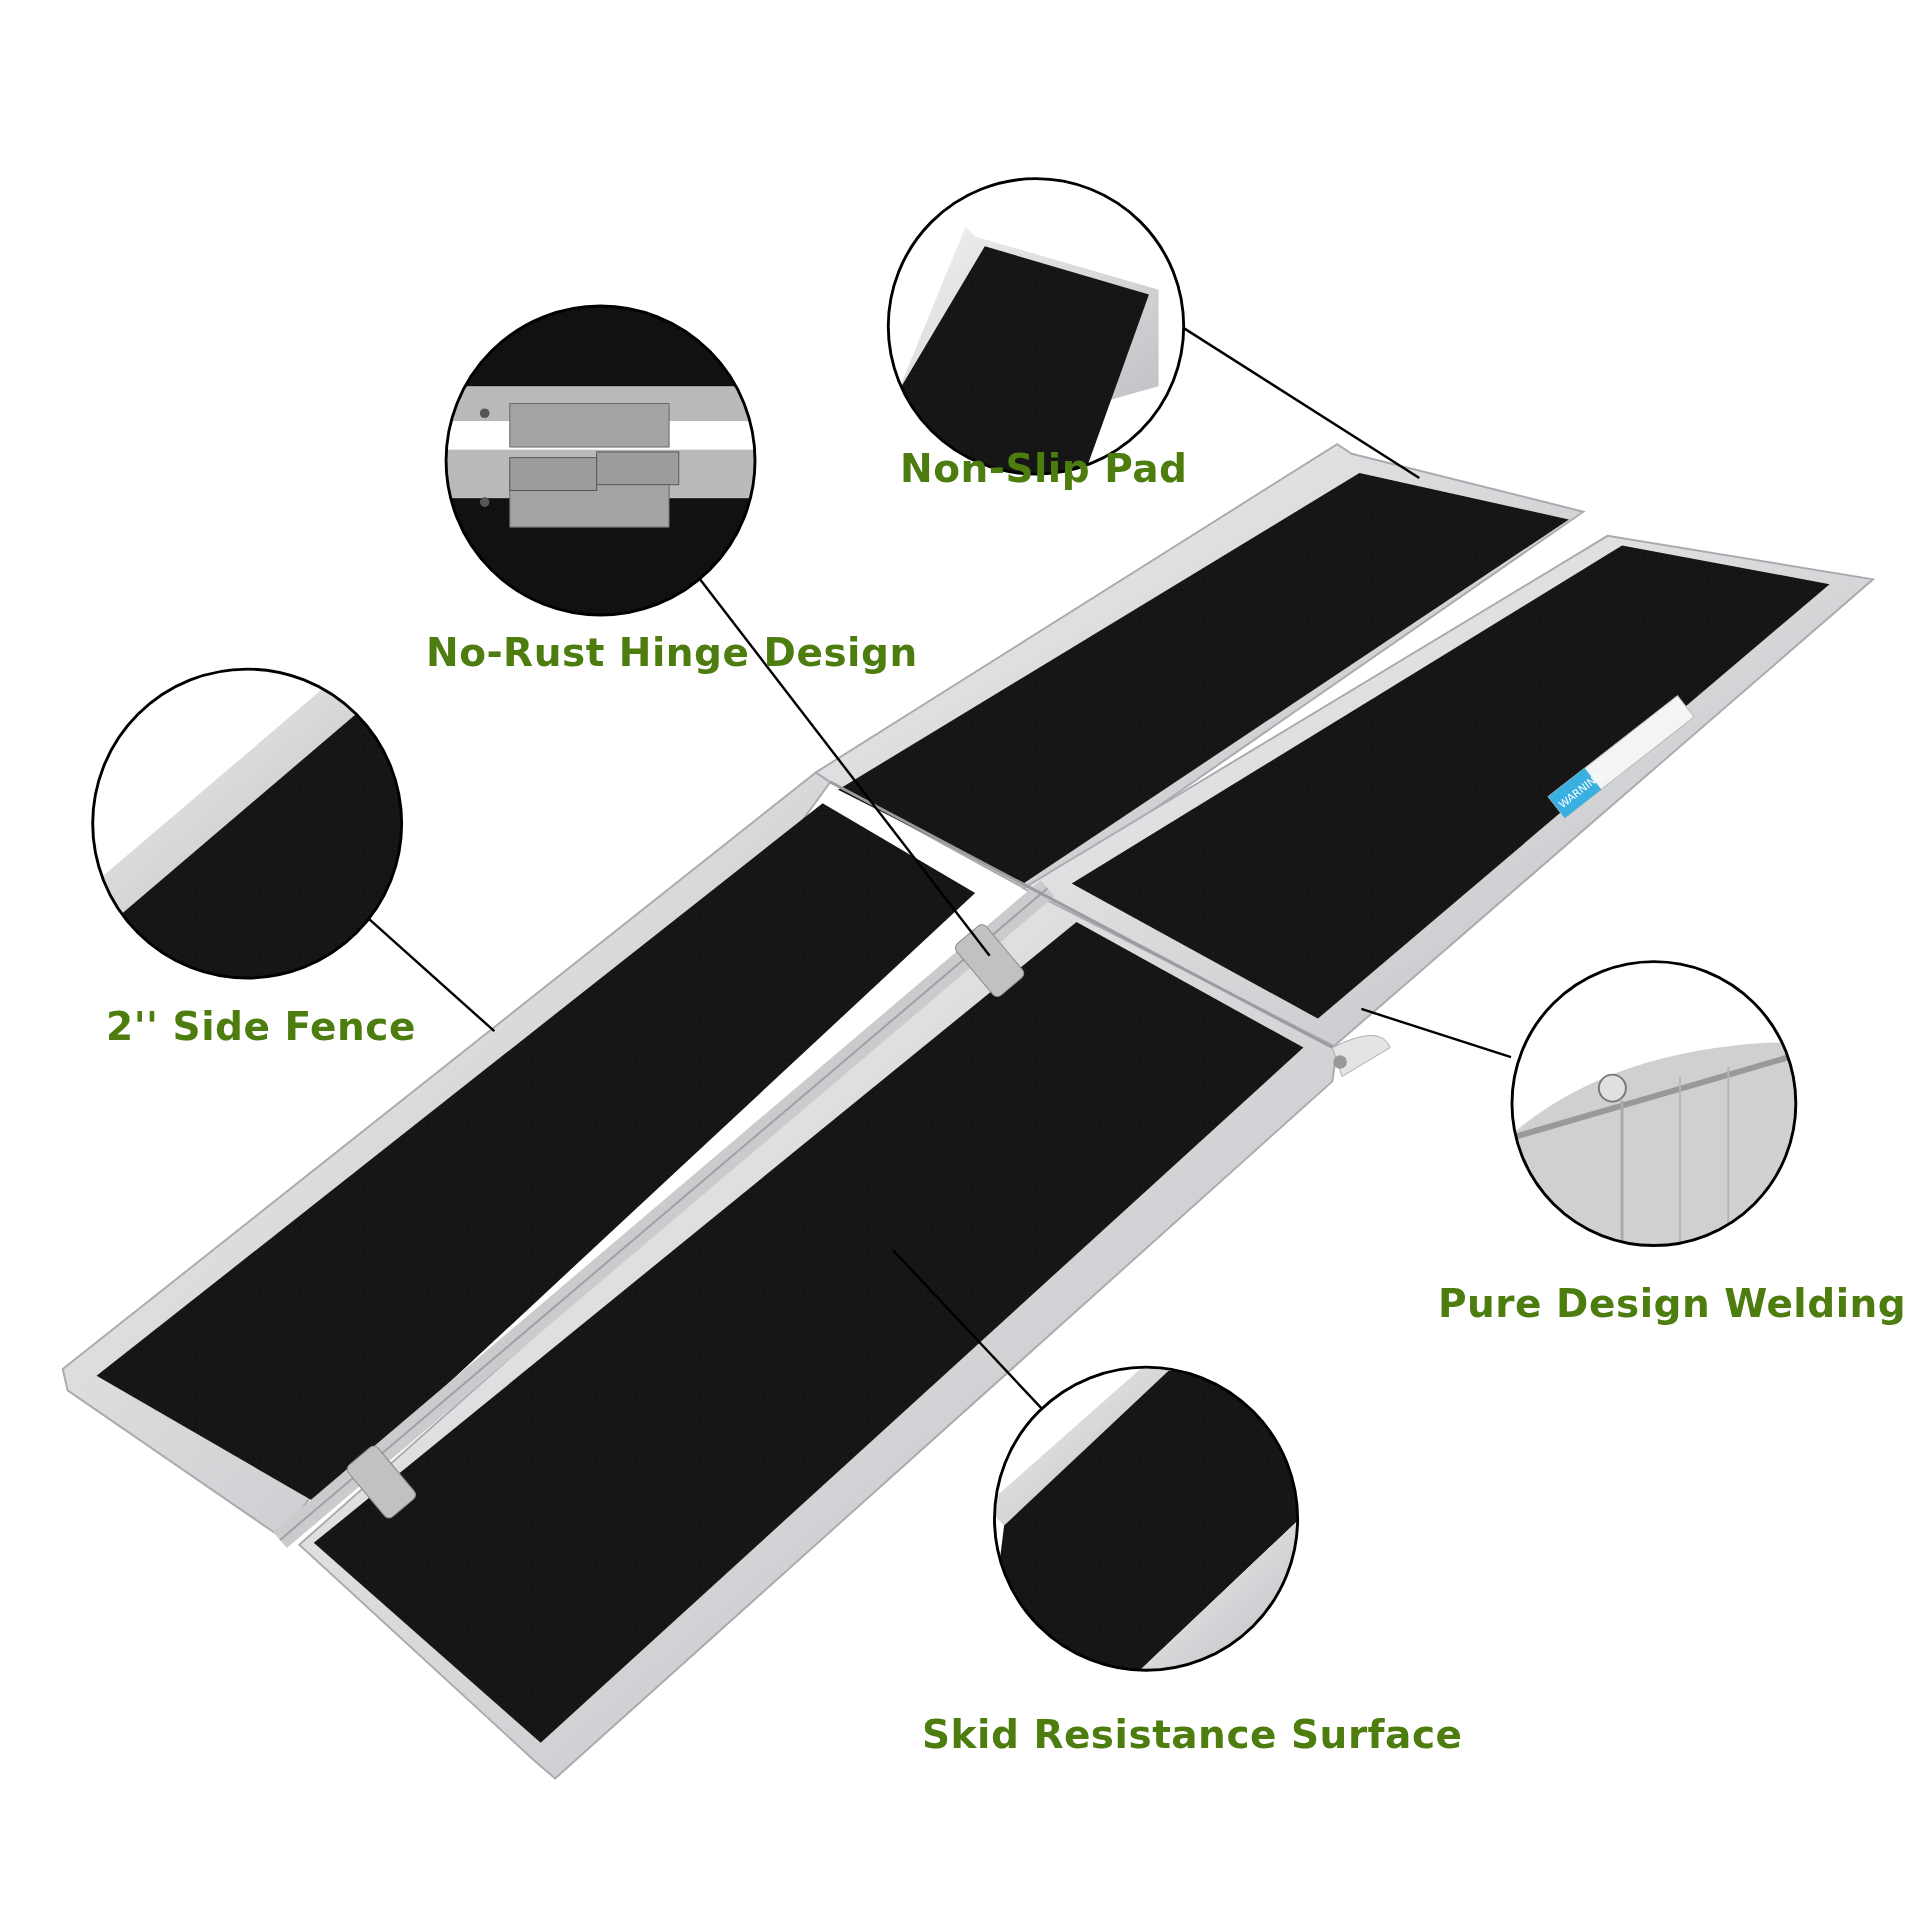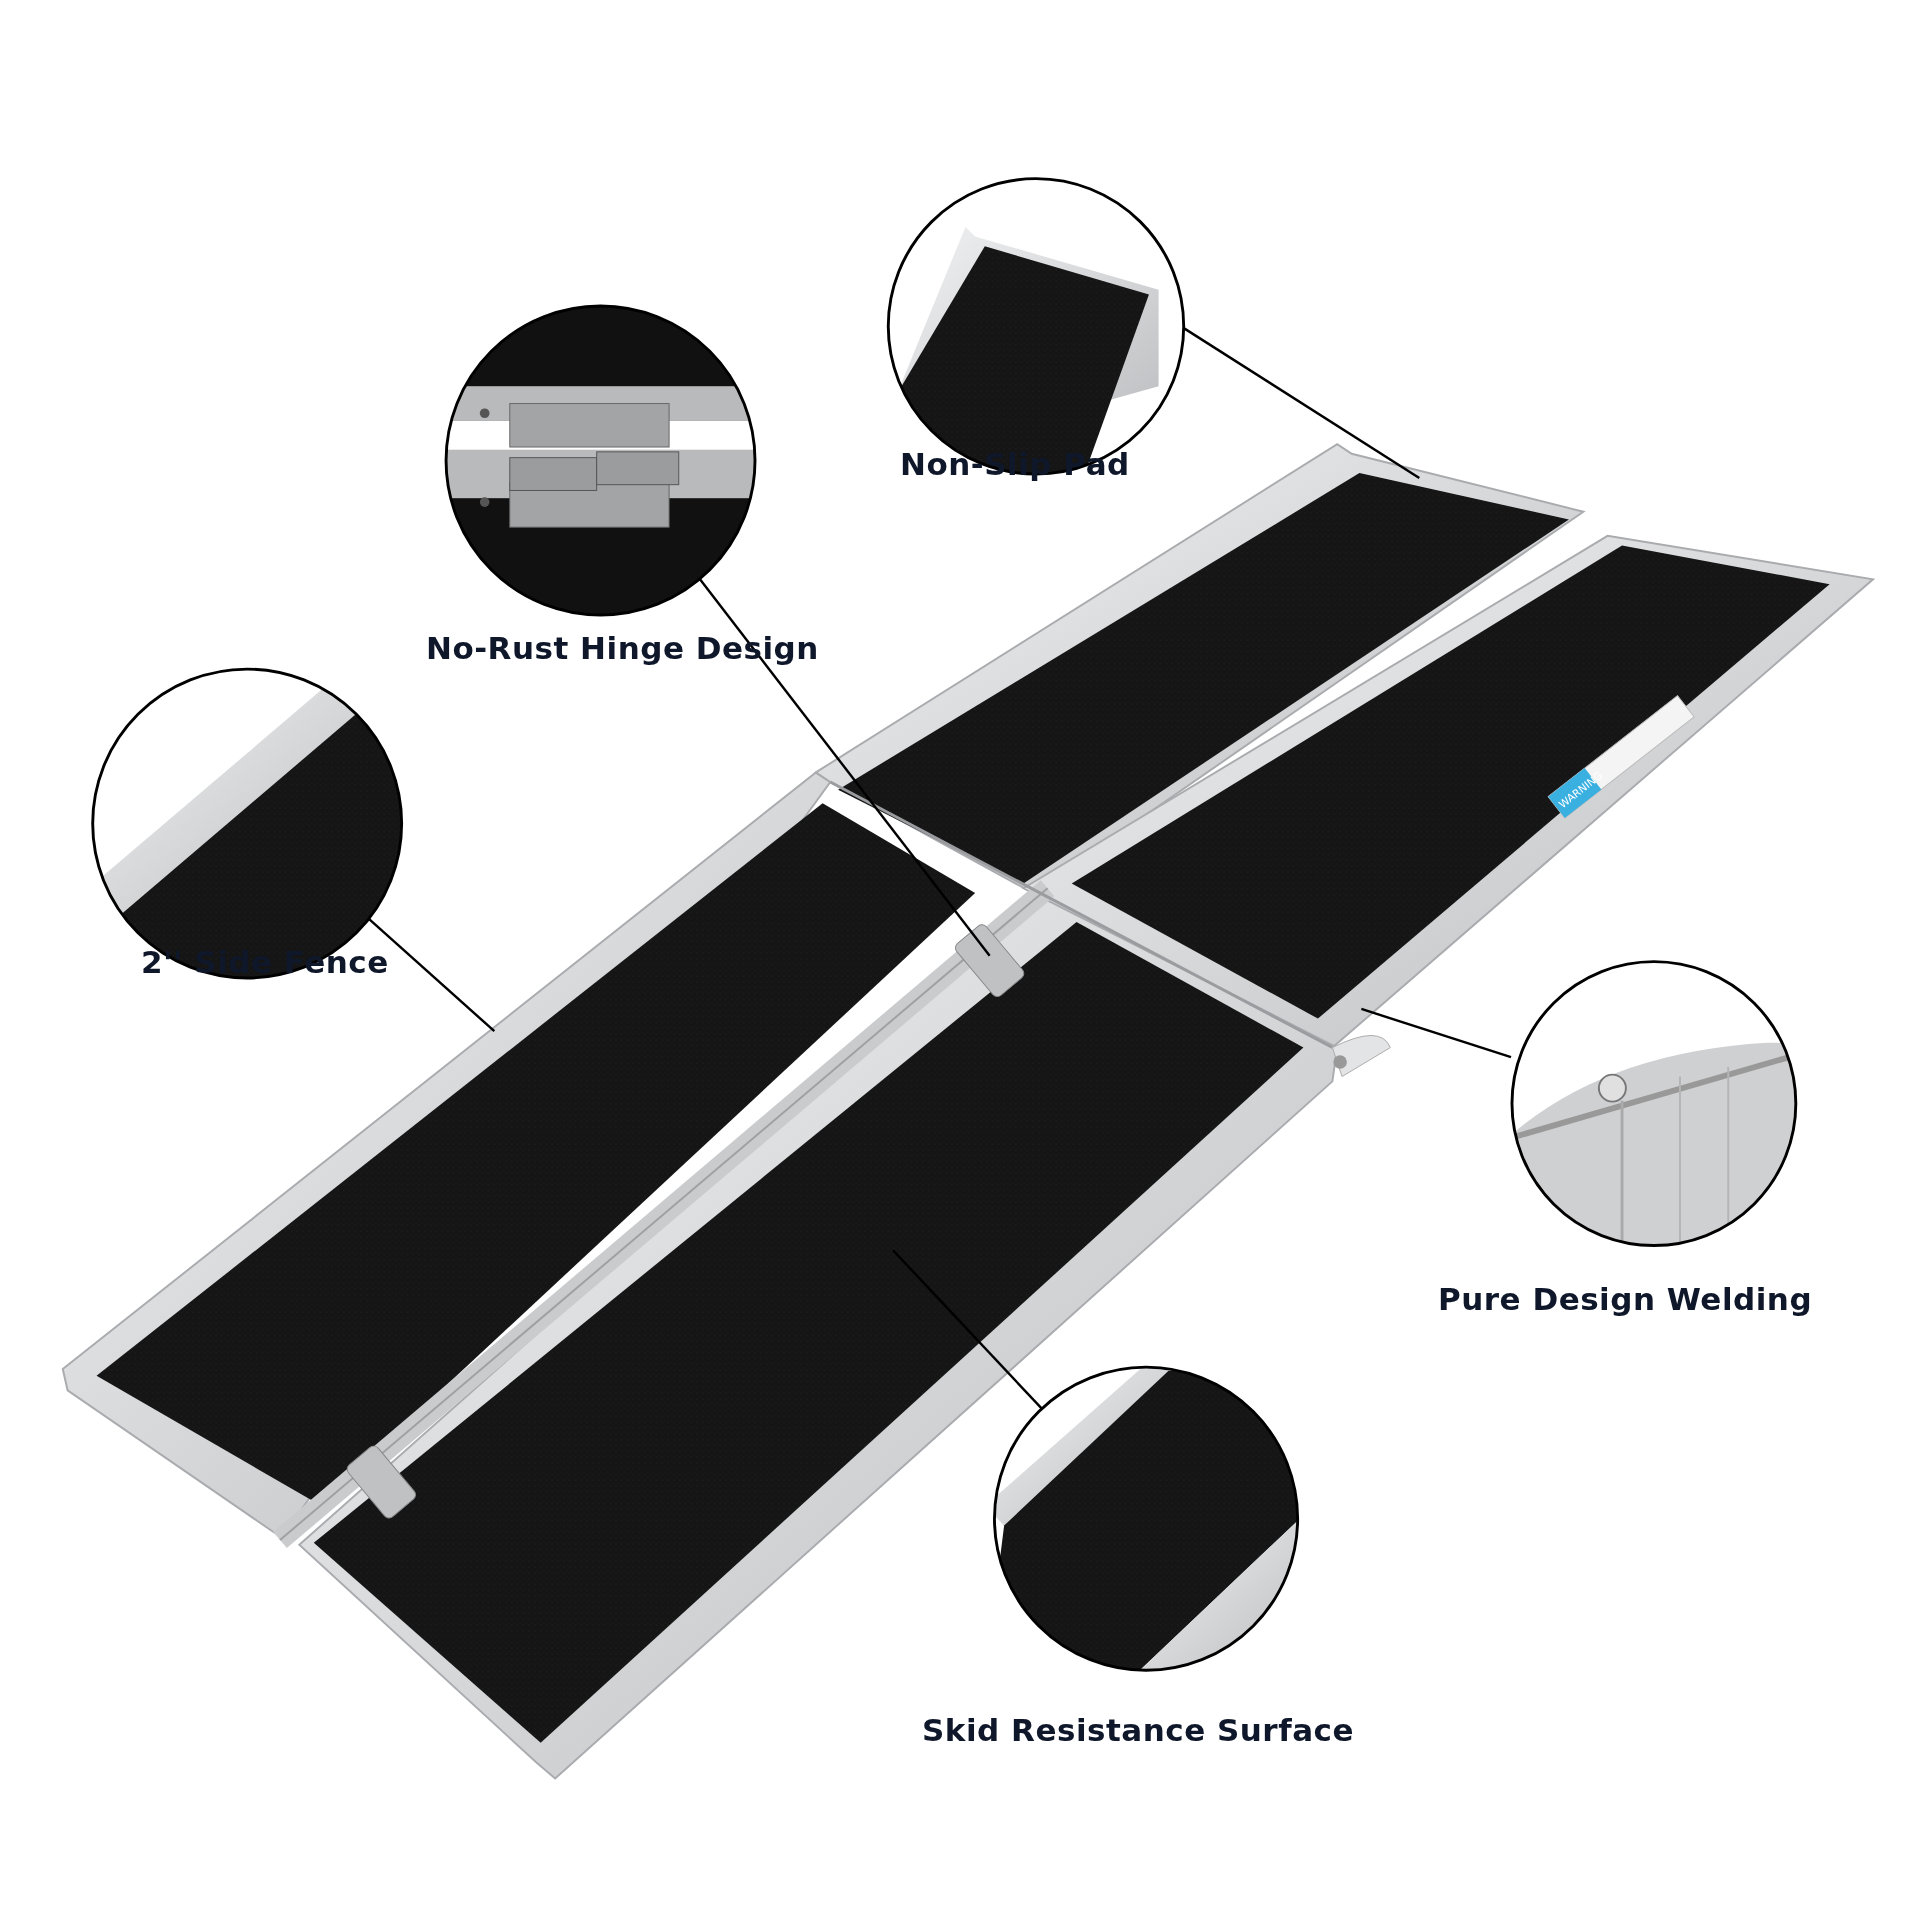--- a/index.html
+++ b/index.html
@@ -1,19 +1,19 @@
 <!DOCTYPE html>
 <html><head>
 <meta charset="utf-8">
 <style>
   html, body { margin: 0; padding: 0; background: #ffffff; }
   body { width: 1931px; height: 1931px; position: relative; overflow: hidden;
          font-family: "DejaVu Sans", "Liberation Sans", sans-serif; }
   #scene { position: absolute; left: 0; top: 0; width: 1931px; height: 1931px; }
-  .label { position: absolute; font-weight: bold; font-size: 31px; color: #0f172a;
+  .label { position: absolute; font-weight: bold; font-size: 39px; color: #4d7c0f;
            white-space: nowrap; letter-spacing: 0.5px; }
 </style>
 </head>
 <body>
 
 <svg id="scene" viewBox="0 0 2000 2000" xmlns="http://www.w3.org/2000/svg">
   <defs>
     <linearGradient id="alu" x1="0" y1="0" x2="1" y2="1">
       <stop offset="0" stop-color="#f2f3f4"></stop>
       <stop offset="0.5" stop-color="#d6d8da"></stop>
@@ -138,16 +138,16 @@
       <polygon points="1020,1560 1190,1410 1210,1420 1040,1580" fill="url(#alu)"></polygon>
       <polygon points="1040,1580 1210,1420 1360,1420 1360,1560 1170,1740 1020,1740" fill="url(#grain)"></polygon>
       <polygon points="1170,1740 1360,1560 1360,1740" fill="url(#alu)"></polygon>
     </g>
     <circle cx="1187" cy="1573" r="157" fill="none" stroke="#000" stroke-width="3"></circle>
   </g>
 </svg>
 
 <div class="label" style="left:900px; top:446px;">Non-Slip Pad</div>
 <div class="label" style="left:426px; top:630px;">No-Rust Hinge Design</div>
-<div class="label" style="left:106px; top:944px;margin-left:35px;">2'' Side Fence</div>
+<div class="label" style="left:106px; top:1004px;">2'' Side Fence</div>
 <div class="label" style="left:1438px; top:1281px;">Pure Design Welding</div>
 <div class="label" style="left:922px; top:1712px;">Skid Resistance Surface</div>
 
 
 </body></html>

